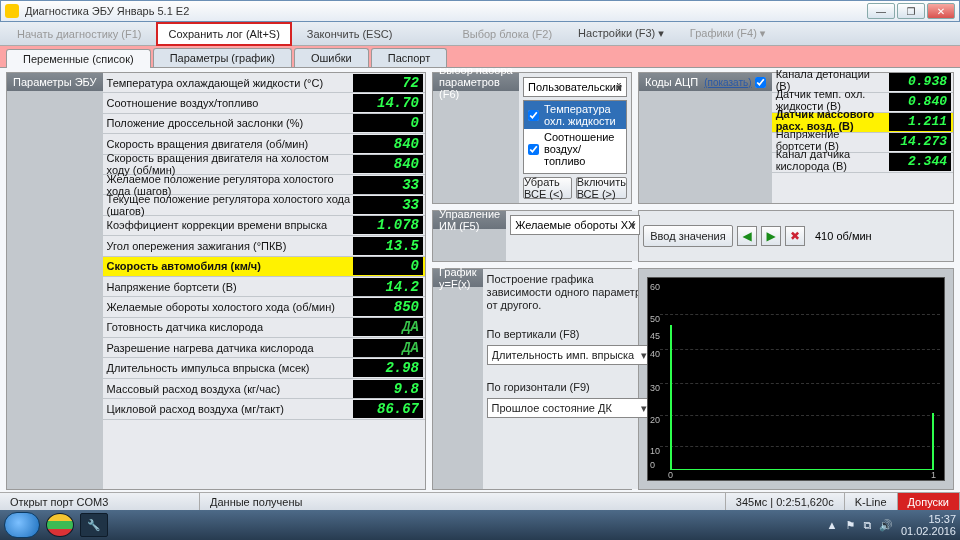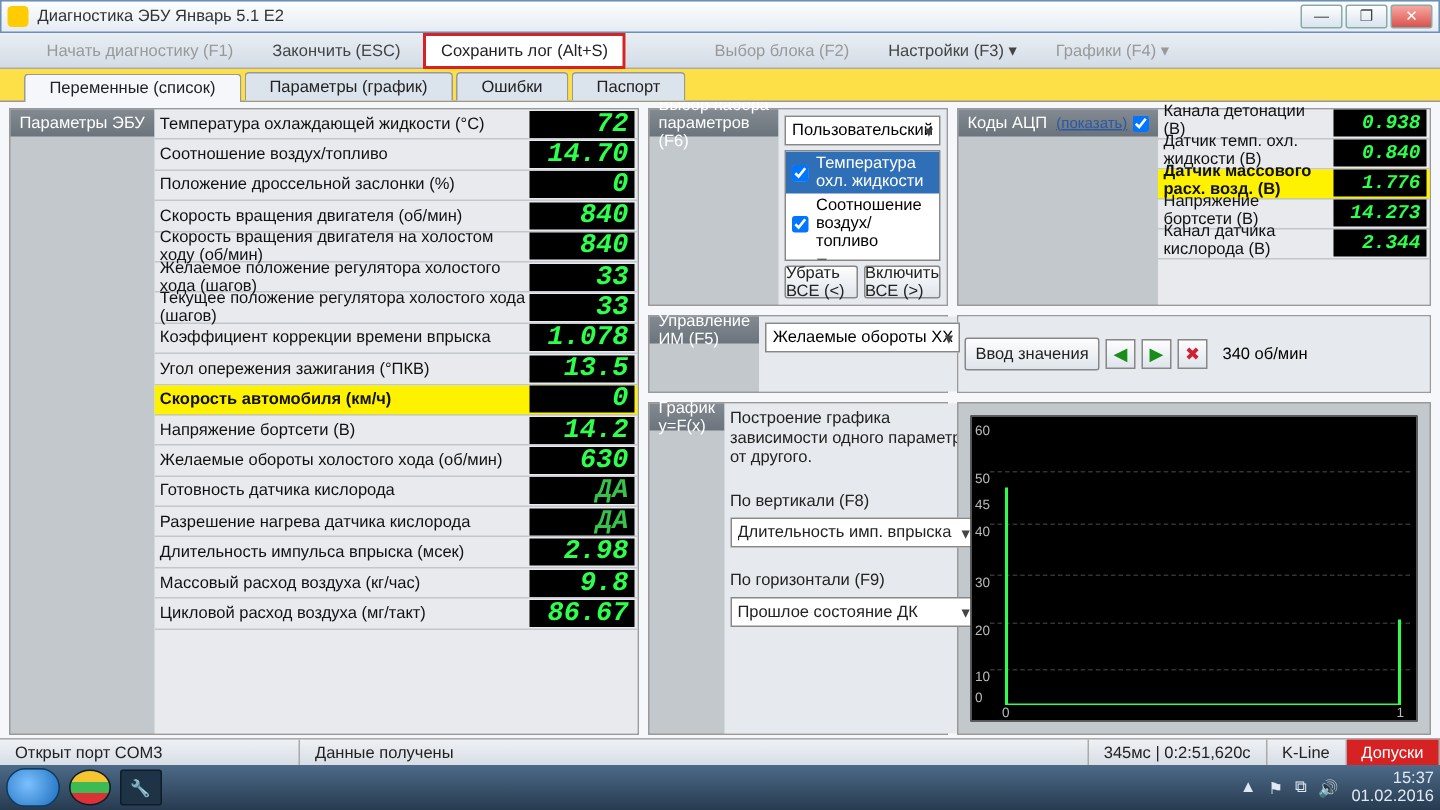--- a/index.html
+++ b/index.html
@@ -6,43 +6,43 @@
   html,body{width:960px;height:540px;overflow:hidden}
   body{background:#d6e5f5;display:flex;flex-direction:column}
   
   .titlebar{height:22px;background:linear-gradient(#fdfdfd,#e6ecf4);border:1px solid #6b8fb5;display:flex;align-items:center;padding:0 4px}
   .titlebar .icon{width:14px;height:14px;background:#ffcc00;border-radius:3px;margin-right:6px}
   .titlebar .title{flex:1;color:#333}
   .winbtns{display:flex;gap:2px}
   .winbtn{width:28px;height:16px;border:1px solid #8aa;background:linear-gradient(#fefefe,#d8e4ee);border-radius:2px;display:flex;align-items:center;justify-content:center;font-size:10px;color:#444}
   .winbtn.close{background:linear-gradient(#f7a7a0,#d9534f);color:#fff}
   
-  .menubar{height:24px;background:linear-gradient(#e9eef4,#d3dce6);border-bottom:1px solid #aaa;display:flex;align-items:center;padding-left:20px;gap:4px}
+  .menubar{height:24px;background:linear-gradient(#e9eef4,#d3dce6);border-bottom:1px solid #aaa;display:flex;align-items:center;padding-left:6px;gap:4px}
   .menuitem{padding:4px 10px;color:#444;border:1px solid transparent;white-space:nowrap}
   .menuitem.dis{color:#999}
   .menuitem.hl{border:2px solid #d62222;background:#fff;color:#222}
   
-  .tabs{height:22px;display:flex;align-items:flex-end;background:#fde047;border-bottom:1px solid #999;padding-left:16px}
+  .tabs{height:22px;display:flex;align-items:flex-end;background:#fca5a5;border-bottom:1px solid #999;padding-left:6px}
   .tab{padding:3px 16px;border:1px solid #999;border-bottom:none;background:#dbe3ec;margin-right:2px;border-radius:3px 3px 0 0;color:#222}
   .tab.active{background:#f5f7fa;position:relative;top:1px}
   
   .main{flex:1;background:#f5f7fa;display:flex;gap:6px;padding:4px 6px 2px;overflow:hidden}
   .col{display:flex;flex-direction:column;gap:6px}
   .col.left{width:420px}
   .col.mid{width:200px}
   .col.right{flex:1}
   .panel{border:1px solid #9a9a9a;background:#c3c8cd;display:flex;flex-direction:row}
   .panel-hd{height:18px;background:linear-gradient(#838a91,#6b737c);color:#fff;display:flex;align-items:center;padding:0 6px;font-size:11px}
   .panel-body{background:#e6e9ed;padding:4px;display:flex;flex-direction:column;gap:3px}
   
   .plist{flex:1;background:#e8eaee;overflow:hidden}
   .prow{height:20.4px;display:flex;align-items:center;border-bottom:1px solid #c2c7cc}
   .prow .plabel{flex:1;padding-left:4px;color:#111}
   .prow.hl{background:#fff200;font-weight:bold}
-  .pval{width:70px;height:18px;margin:1px 2px;background:#000;color:#2dff4d;font-family:'Courier New',monospace;font-weight:bold;font-size:18px;text-align:right;padding-right:4px;font-style:italic;line-height:18px}
+  .pval{width:70px;height:18px;margin:1px 2px;background:#000;color:#2dff4d;font-family:'Courier New',monospace;font-weight:bold;font-size:14px;text-align:right;padding-right:4px;font-style:italic;line-height:18px}
   .pval.txt{color:#38c24a;font-style:italic}
   
   .combo{height:20px;background:#fff;border:1px solid #888;display:flex;align-items:center;padding:0 4px;position:relative}
   .combo:after{content:"▾";position:absolute;right:4px;color:#444}
   .combo span{flex:1;overflow:hidden;white-space:nowrap}
   .listbox{flex:1;background:#fff;border:1px solid #888;overflow:hidden}
   .listbox .li{padding:2px 4px;display:flex;align-items:center;gap:5px}
   .listbox .li.sel{background:#2f6fb7;color:#fff}
   .listbox .li input{margin:0}
   .btnrow{display:flex;gap:4px}
@@ -90,22 +90,22 @@
   <div class="title">Диагностика ЭБУ Январь 5.1 E2</div>
   <div class="winbtns">
     <div class="winbtn">—</div>
     <div class="winbtn">❐</div>
     <div class="winbtn close">✕</div>
   </div>
 </div>
 
 <div class="menubar">
   <div class="menuitem dis">Начать диагностику (F1)</div>
+  <div class="menuitem hl">Сохранить лог (Alt+S)</div>
   <div class="menuitem">Закончить (ESC)</div>
-  <div class="menuitem hl">Сохранить лог (Alt+S)</div>
   <div style="width:40px"></div>
   <div class="menuitem dis">Выбор блока (F2)</div>
   <div class="menuitem">Настройки (F3) ▾</div>
   <div class="menuitem dis">Графики (F4) ▾</div>
 </div>
 
 <div class="tabs">
   <div class="tab active">Переменные (список)</div>
   <div class="tab">Параметры (график)</div>
   <div class="tab">Ошибки</div>
@@ -157,21 +157,21 @@
           <div class="prow hl">
             <div class="plabel">Скорость автомобиля (км/ч)</div>
             <div class="pval">0</div>
           </div>
           <div class="prow">
             <div class="plabel">Напряжение бортсети (В)</div>
             <div class="pval">14.2</div>
           </div>
           <div class="prow">
             <div class="plabel">Желаемые обороты холостого хода (об/мин)</div>
-            <div class="pval">630</div>
+            <div class="pval">850</div>
           </div>
           <div class="prow">
             <div class="plabel">Готовность датчика кислорода</div>
             <div class="pval txt">ДА</div>
           </div>
           <div class="prow">
             <div class="plabel">Разрешение нагрева датчика кислорода</div>
             <div class="pval txt">ДА</div>
           </div>
           <div class="prow">
@@ -258,41 +258,41 @@
           <div class="adcrow">
             <div class="al">Канала детонации (В)</div>
             <div class="adcval">0.938</div>
           </div>
           <div class="adcrow">
             <div class="al">Датчик темп. охл. жидкости (В)</div>
             <div class="adcval">0.840</div>
           </div>
           <div class="adcrow hl">
             <div class="al">Датчик массового расх. возд. (В)</div>
-            <div class="adcval">1.776</div>
+            <div class="adcval">1.211</div>
           </div>
           <div class="adcrow">
             <div class="al">Напряжение бортсети (В)</div>
             <div class="adcval">14.273</div>
           </div>
           <div class="adcrow">
             <div class="al">Канал датчика кислорода (В)</div>
             <div class="adcval">2.344</div>
           </div>
         </div>
     </div>
 
     <div class="panel" style="height:52px">
       <div class="panel-body" style="flex:1;justify-content:center">
         <div class="ctrlrow">
           <div class="btn" style="flex:0 0 90px">Ввод значения</div>
           <div class="sqbtn g">◀</div>
           <div class="sqbtn g">▶</div>
           <div class="sqbtn r">✖</div>
-          <div style="flex:1;padding-left:6px">340 об/мин</div>
+          <div style="flex:1;padding-left:6px">410 об/мин</div>
         </div>
       </div>
     </div>
 
     <div class="panel" style="flex:1">
       <div class="graph-plot" style="flex:1;margin:8px">
         <span class="gy" style="top:4px">60</span>
         <span class="gy" style="top:18%">50</span>
         <span class="gy" style="top:26%">45</span>
         <span class="gy" style="top:35%">40</span>

